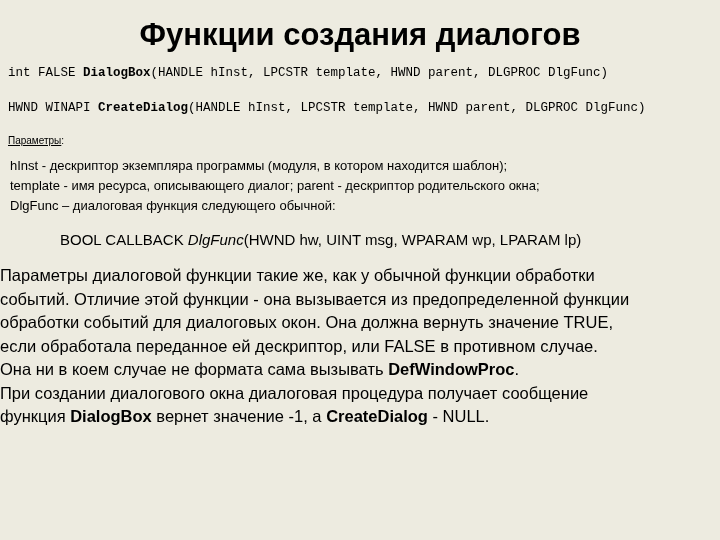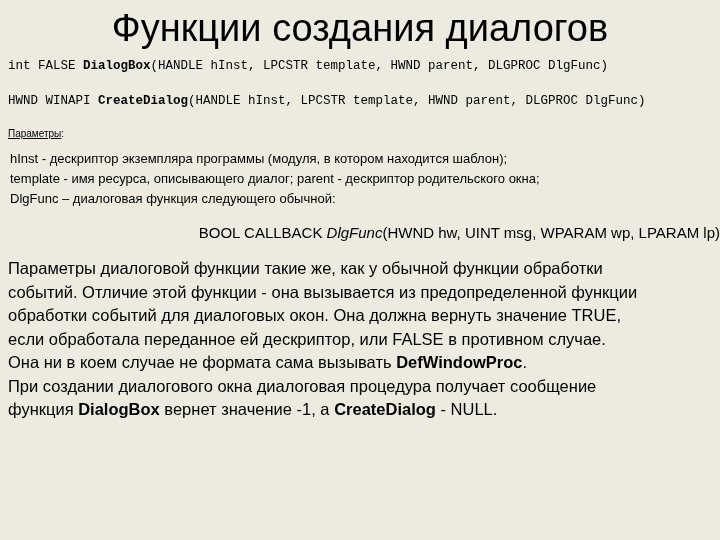--- a/index.html
+++ b/index.html
@@ -16,24 +16,24 @@
   }
   .slide {
     position: relative;
     width: 720px;
     height: 540px;
     background: #edebe0;
     box-sizing: border-box;
   }
   .title {
     text-align: center;
-    font-size: 38px;
-    font-weight: normal;
+    font-size: 31px;
+    font-weight: bold;
     letter-spacing: 0px;
-    margin: 0;
+    margin: 7px;
     padding-top: 8px;
     line-height: 40px;
     font-family: "Liberation Sans", sans-serif;
   }
   .sig-block {
     margin-top: 10px;
     padding-left: 8px;
     padding-right: 10px;
   }
   .sig {
@@ -64,27 +64,25 @@
   .desc div {
     white-space: nowrap;
   }
   .callback {
     padding-left: 60px;
     font-size: 15px;
     line-height: 20px;
     margin-top: 14px;
     margin-bottom: 14px;
     white-space: nowrap;
-    text-align: right;
   }
   .callback .it {
     font-style: italic;
   }
   .body-text {
-    padding-left: 8px;
     padding-right: 8px;
     font-size: 16.5px;
     line-height: 23.5px;
   }
   .body-text div {
     white-space: nowrap;
   }
   .body-text b, .desc b, .callback b {
     font-weight: bold;
   }

